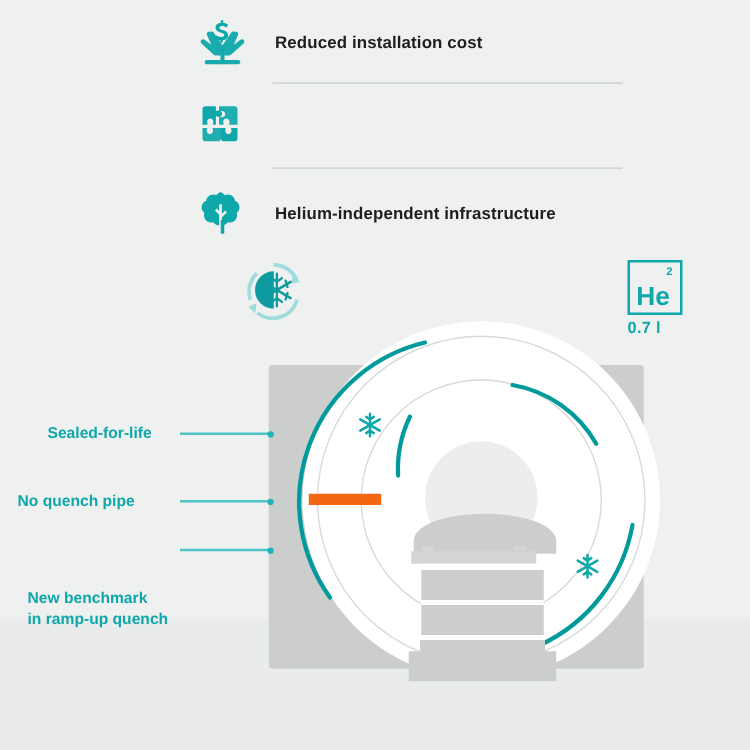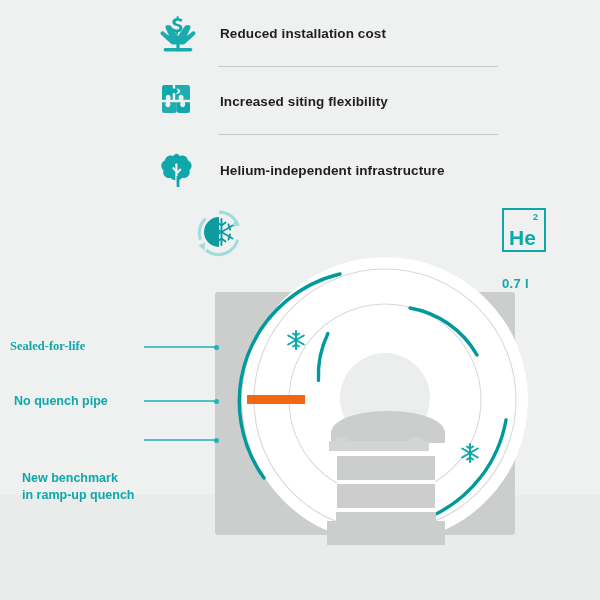--- a/index.html
+++ b/index.html
@@ -46,26 +46,26 @@
   }
   #helium .sym{
     position:absolute;left:5px;bottom:2px;
     font-size:21px;font-weight:bold;color:#0ea7aa;line-height:1;text-align:right;
   }
   #helium .sup{
     position:absolute;right:6px;top:3px;
     font-size:9px;font-weight:bold;color:#0ea7aa;line-height:1;
   }
   #helium .vol{
-    margin-top:24px;font-size:13px;font-weight:bold;color:#0ea7aa;letter-spacing:.3px;
+    margin-top:2px;font-size:13px;font-weight:bold;color:#0ea7aa;letter-spacing:.3px;
   }
 
   
   .callout{position:absolute;color:#0ea7aa;font-size:12.5px;font-weight:bold;line-height:17px;}
-  #callout-0{left:10px;top:338px;font-family:Liberation Serif, serif;}
+  #callout-0{left:38px;top:338px;}
   #callout-1{left:14px;top:393px;}
   #callout-2{left:22px;top:431px;margin-top:39px;}
 
   .leader{position:absolute;height:2px;background:#4ec3c5;}
   .leader::after{
     content:"";position:absolute;right:-2px;top:-1.5px;
     width:5px;height:5px;border-radius:50%;background:#23b2b5;
   }
   #leader-0{left:144px;top:346px;width:73px;}
   #leader-1{left:144px;top:400px;width:73px;}
@@ -152,21 +152,20 @@
 
   <div class="benefit" id="benefit-1">
     <svg class="ico" viewBox="0 0 44 44">
       <g fill="#0ea7aa">
         <path d="M6 8.5A2.5 2.5 0 0 1 8.5 6h8.2v3.1c0 .5.5.8 1 .6.4-.2.8-.3 1.3-.3 1.5 0 2.7 1.1 2.7 2.5s-1.2 2.5-2.7 2.5c-.5 0-.9-.1-1.3-.3-.5-.2-1 .1-1 .6v6.1H15c-.5 0-.8-.5-.6-1 .2-.4.3-.8.3-1.3 0-1.5-1.1-2.7-2.5-2.7s-2.5 1.2-2.5 2.7c0 .5.1.9.3 1.3.2.5-.1 1-.6 1H6V8.5z"></path>
         <path d="M23.3 6h8.2A2.5 2.5 0 0 1 34 8.5v12.3h-6.1c-.5 0-.8-.5-.6-1 .2-.4.3-.8.3-1.3 0-1.5-1.1-2.7-2.5-2.7s-2.5 1.2-2.5 2.7c0 .5.1.9.3 1.3.2.5-.1 1-.6 1h-3.1v-5.8c0-.5.5-.8 1-.6.4.2.8.3 1.3.3 1.5 0 2.7-1.1 2.7-2.5s-1.2-2.5-2.7-2.5c-.5 0-.9.1-1.3.3-.5.2-1-.1-1-.6V6h3.1z" opacity=".92"></path>
         <path d="M6 23.3h3.1c.5 0 .8.5.6 1-.2.4-.3.8-.3 1.3 0 1.5 1.1 2.7 2.5 2.7s2.5-1.2 2.5-2.7c0-.5-.1-.9-.3-1.3-.2-.5.1-1 .6-1h6.1v8.2A2.5 2.5 0 0 1 18.3 34H8.5A2.5 2.5 0 0 1 6 31.5v-8.2z" opacity=".92"></path>
         <path d="M20.8 23.3h3.1c.5 0 .8.5.6 1-.2.4-.3.8-.3 1.3 0 1.5 1.1 2.7 2.5 2.7s2.5-1.2 2.5-2.7c0-.5-.1-.9-.3-1.3-.2-.5.1-1 .6-1H34v8.2A2.5 2.5 0 0 1 31.5 34h-8.2a2.5 2.5 0 0 1-2.5-2.5v-8.2z"></path>
       </g>
     </svg>
-    <span class="txt">Increased siting flexibility</span>
   </div>
 
   <div class="benefit" id="benefit-2">
     <svg class="ico" viewBox="0 0 44 44">
       <g fill="#0ea7aa">
         <path d="M22 5.5c-2.1 0-3.9 1-5 2.6-.7-.3-1.5-.5-2.3-.5-3 0-5.4 2.2-5.8 5-2.1.8-3.6 2.8-3.6 5.2 0 1.8.9 3.5 2.2 4.5-.2.6-.3 1.2-.3 1.9 0 3.2 2.6 5.8 5.8 5.8.6 0 1.2-.1 1.7-.3 1 1.5 2.7 2.5 4.6 2.6v-8.6l-3.4-3.4 1.5-1.5 1.9 1.9v-5.3h2.2v7.5l2.6-2.6 1.5 1.5-4.1 4.1v6.4c2-.1 3.7-1.1 4.7-2.6.5.2 1.1.3 1.7.3 3.2 0 5.8-2.6 5.8-5.8 0-.7-.1-1.3-.3-1.9 1.3-1.1 2.2-2.7 2.2-4.5 0-2.4-1.5-4.4-3.6-5.2-.4-2.8-2.8-5-5.8-5-.8 0-1.6.2-2.3.5-1.1-1.6-2.9-2.6-5-2.6z"></path>
         <rect x="20.6" y="28" width="2.8" height="11" rx=".4"></rect>
       </g>
     </svg>
     <span class="txt">Helium-independent infrastructure</span>

